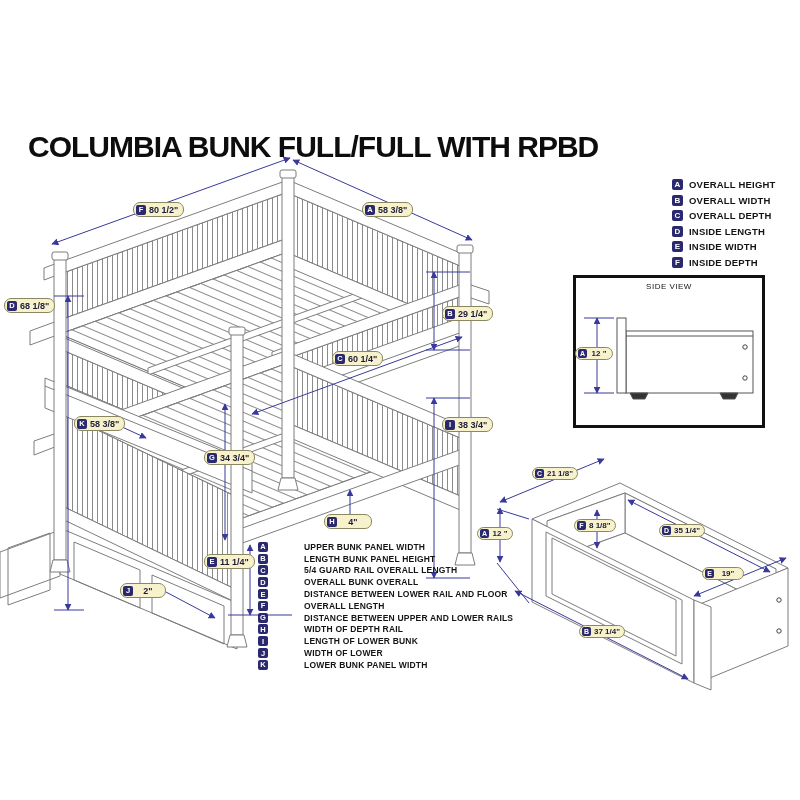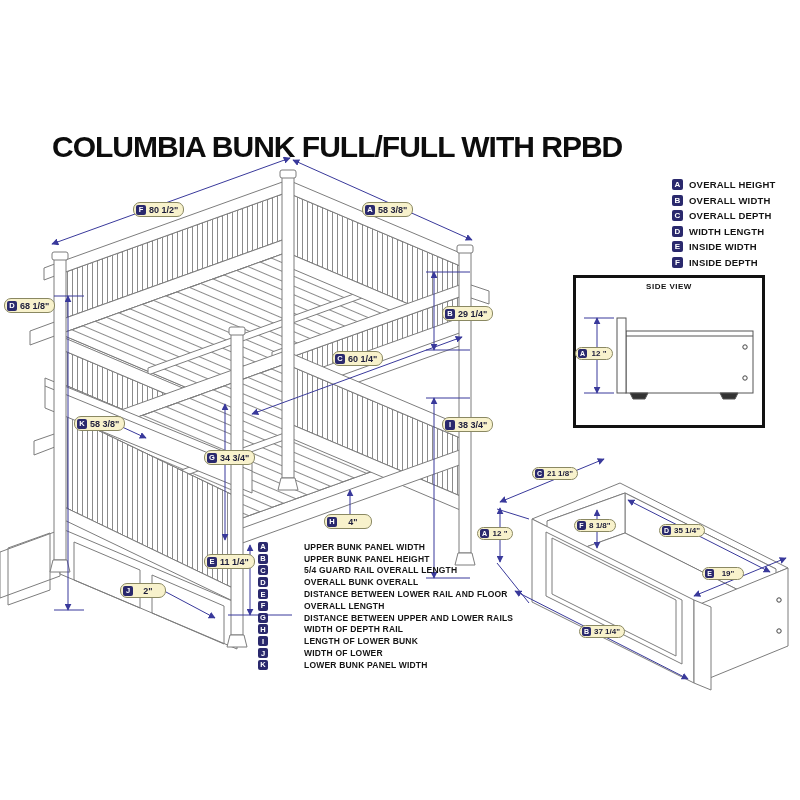--- a/index.html
+++ b/index.html
@@ -1,18 +1,18 @@
 <!DOCTYPE html>
 <html><head>
 <meta charset="utf-8">
 <style>
   html,body{margin:0;padding:0;background:#fff;}
   .stage{position:relative;width:800px;height:800px;background:#fff;overflow:hidden;
          font-family:"Liberation Sans",sans-serif;}
-  .title{position:absolute;left:52px;top:130px;font-size:30px;font-weight:700;
+  .title{position:absolute;left:28px;top:130px;font-size:30px;font-weight:700;
          letter-spacing:-1px;color:#0d0d0d;white-space:nowrap;}
   svg{position:absolute;left:0;top:0;}
   
   .co{position:absolute;display:inline-flex;align-items:center;height:15px;
       background:#f8f2cc;border:1px solid #8a8862;border-radius:7px;
       padding:0 5px 0 2px;gap:3px;box-sizing:border-box;white-space:nowrap;}
   .co .b{width:10px;height:10px;background:#2a296d;color:#fff;font-size:7.5px;
          font-weight:700;display:flex;align-items:center;justify-content:center;
          border-radius:2px;flex:0 0 auto;}
   .co .v{font-size:9px;font-weight:700;color:#1c1c3a;}
@@ -28,21 +28,21 @@
   .legend.tr .lrow{height:15.5px;}
   .legend.tr .b{width:11px;height:11px;font-size:8px;}
   .legend.tr .t{font-size:9.5px;}
   .legend.bl .lrow{height:11.8px;}
   .legend.bl .b{width:10px;height:10px;font-size:7.5px;}
   .legend.bl .t{font-size:8.5px;margin-left:30px;}
   
   .sideview{position:absolute;left:573px;top:275px;width:192px;height:153px;
             border:3px solid #111;box-sizing:border-box;}
   .sv-title{position:absolute;left:573px;top:282px;width:192px;text-align:center;
-            font-size:8px;font-weight:700;color:#111;letter-spacing:.5px;}
+            font-size:8px;font-weight:400;color:#111;letter-spacing:.5px;}
 </style>
 </head>
 <body>
 
 <div class="stage">
 
   <div class="title">COLUMBIA BUNK FULL/FULL WITH RPBD</div>
 
   <svg width="800" height="800" viewBox="0 0 800 800">
     <defs>
@@ -296,40 +296,40 @@
     <div class="lrow">
         <span class="b">B</span>
         <span class="t">OVERALL WIDTH</span>
       </div>
     <div class="lrow">
         <span class="b">C</span>
         <span class="t">OVERALL DEPTH</span>
       </div>
     <div class="lrow">
         <span class="b">D</span>
-        <span class="t">WIDTH LENGTH</span>
+        <span class="t">INSIDE LENGTH</span>
       </div>
     <div class="lrow">
         <span class="b">E</span>
         <span class="t">INSIDE WIDTH</span>
       </div>
     <div class="lrow">
         <span class="b">F</span>
         <span class="t">INSIDE DEPTH</span>
       </div>
   </div>
 
   <div class="legend bl" style="left:258px;top:541px">
     <div class="lrow">
         <span class="b">A</span>
         <span class="t">UPPER BUNK PANEL WIDTH</span>
       </div>
     <div class="lrow">
         <span class="b">B</span>
-        <span class="t">UPPER BUNK PANEL HEIGHT</span>
+        <span class="t">LENGTH BUNK PANEL HEIGHT</span>
       </div>
     <div class="lrow">
         <span class="b">C</span>
         <span class="t">5/4 GUARD RAIL OVERALL LENGTH</span>
       </div>
     <div class="lrow">
         <span class="b">D</span>
         <span class="t">OVERALL BUNK OVERALL</span>
       </div>
     <div class="lrow">

